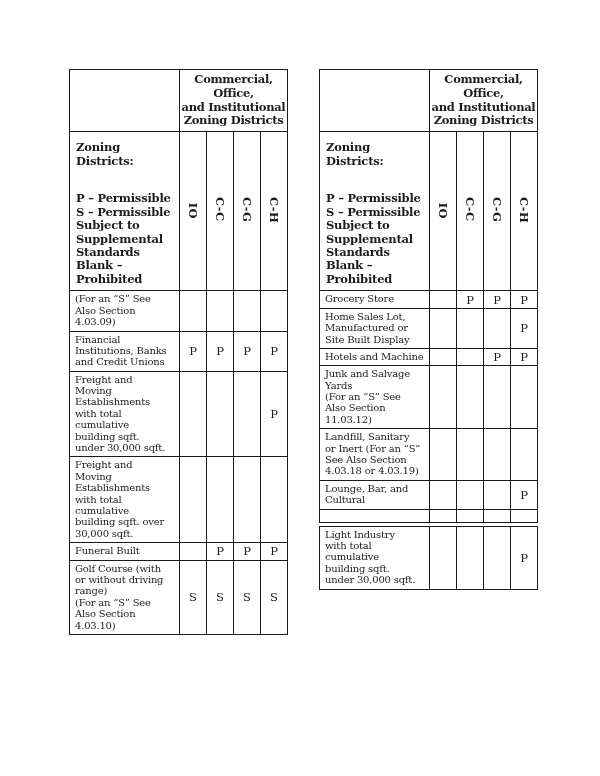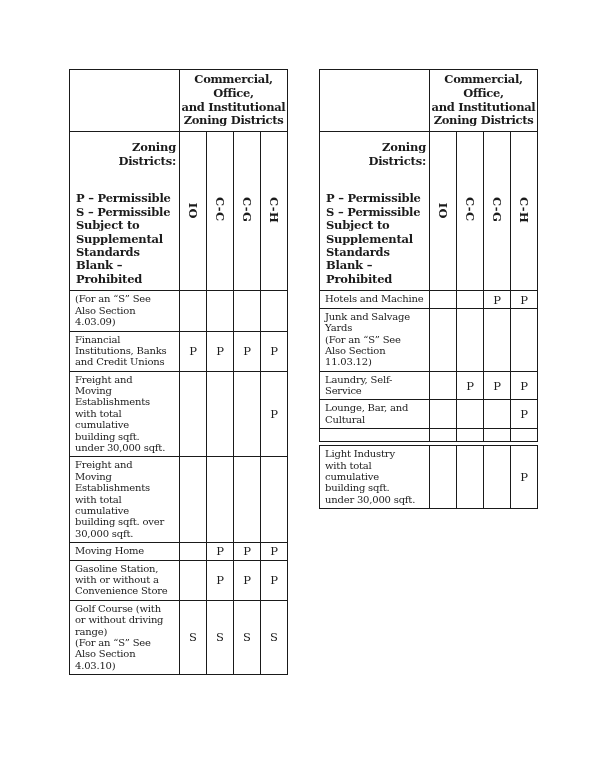--- a/index.html
+++ b/index.html
@@ -21,21 +21,21 @@
   th.corner{background:#ffffff;}
   th.title{
     font-weight:bold;font-size:11.5px;line-height:1.2;letter-spacing:-0.3px;
     text-align:center;vertical-align:middle;white-space:pre-line;
     height:50px;padding:3px 1px;
   }
   th.legend{
     height:133px;vertical-align:top;text-align:left;
     font-weight:bold;font-size:11.5px;padding:8px 3px 4px 6px;
   }
-  .legend-title{text-align:right;margin:0 0 24px 0;letter-spacing:-0.2px;}
+  .legend-title{text-align:left;margin:0 0 24px 0;letter-spacing:-0.2px;}
   .legend-body{white-space:pre-line;line-height:1.17;letter-spacing:-0.2px;}
   th.colhead{
     vertical-align:middle;text-align:center;
     font-weight:bold;font-size:11.5px;padding:0;
   }
   .rot-cw{
     display:inline-block;writing-mode:vertical-rl;text-orientation:mixed;
     letter-spacing:0.5px;
   }
   .rot-ccw{
@@ -128,30 +128,21 @@
 with total
 cumulative
 building sqft. over
 30,000 sqft.</td>
             <td class="val"></td>
             <td class="val"></td>
             <td class="val"></td>
             <td class="val"></td>
           </tr>
           <tr>
-            <td class="use">Moving Home</td>
-            <td class="val"></td>
-            <td class="val">P</td>
-            <td class="val">P</td>
-            <td class="val">P</td>
-          </tr>
-          <tr>
-            <td class="use">Gasoline Station,
-with or without a
-Convenience Store</td>
+            <td class="use">Funeral Built</td>
             <td class="val"></td>
             <td class="val">P</td>
             <td class="val">P</td>
             <td class="val">P</td>
           </tr>
           <tr>
             <td class="use">Golf Course (with
 or without driving
 range)
 (For an “S” See
@@ -192,44 +183,62 @@
 Blank – Prohibited</div>
             </th>
             <th class="colhead"><span class="rot-ccw">OI</span></th>
             <th class="colhead"><span class="rot-cw">C-C</span></th>
             <th class="colhead"><span class="rot-cw">C-G</span></th>
             <th class="colhead"><span class="rot-cw">C-H</span></th>
           </tr>
         </thead>
         <tbody>
           <tr>
+            <td class="use">Grocery Store</td>
+            <td class="val"></td>
+            <td class="val">P</td>
+            <td class="val">P</td>
+            <td class="val">P</td>
+          </tr>
+          <tr>
+            <td class="use">Home Sales Lot,
+Manufactured or
+Site Built Display</td>
+            <td class="val"></td>
+            <td class="val"></td>
+            <td class="val"></td>
+            <td class="val">P</td>
+          </tr>
+          <tr>
             <td class="use">Hotels and Machine</td>
             <td class="val"></td>
             <td class="val"></td>
             <td class="val">P</td>
             <td class="val">P</td>
           </tr>
           <tr>
             <td class="use">Junk and Salvage
 Yards
 (For an “S” See
 Also Section
 11.03.12)</td>
             <td class="val"></td>
             <td class="val"></td>
             <td class="val"></td>
             <td class="val"></td>
           </tr>
           <tr>
-            <td class="use">Laundry, Self-
-Service</td>
-            <td class="val"></td>
-            <td class="val">P</td>
-            <td class="val">P</td>
-            <td class="val">P</td>
+            <td class="use">Landfill, Sanitary
+or Inert (For an “S”
+See Also Section
+4.03.18 or 4.03.19)</td>
+            <td class="val"></td>
+            <td class="val"></td>
+            <td class="val"></td>
+            <td class="val"></td>
           </tr>
           <tr>
             <td class="use">Lounge, Bar, and
 Cultural</td>
             <td class="val"></td>
             <td class="val"></td>
             <td class="val"></td>
             <td class="val">P</td>
           </tr>
           <tr>

